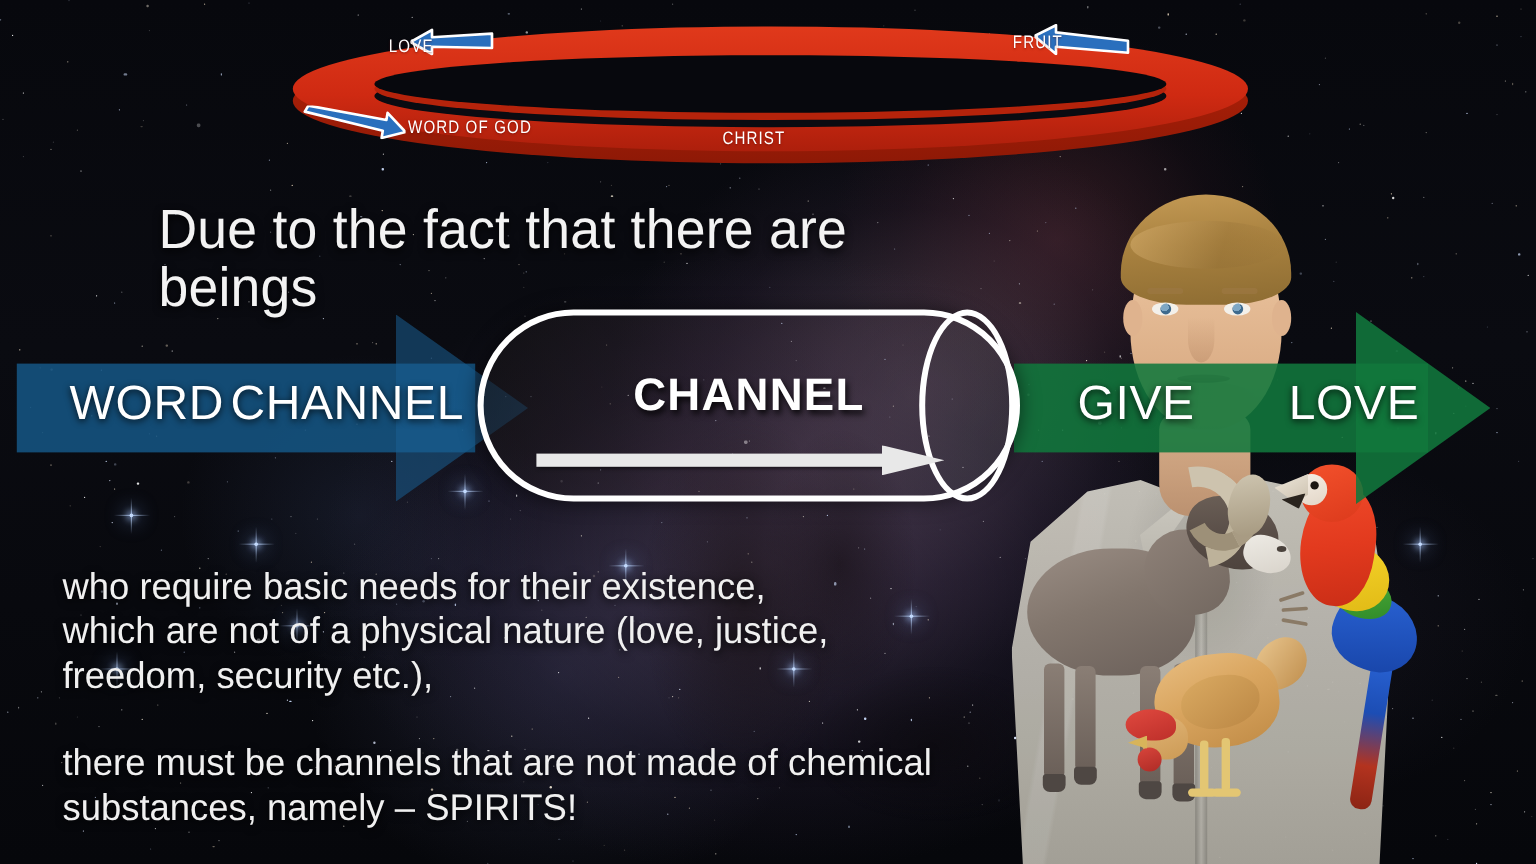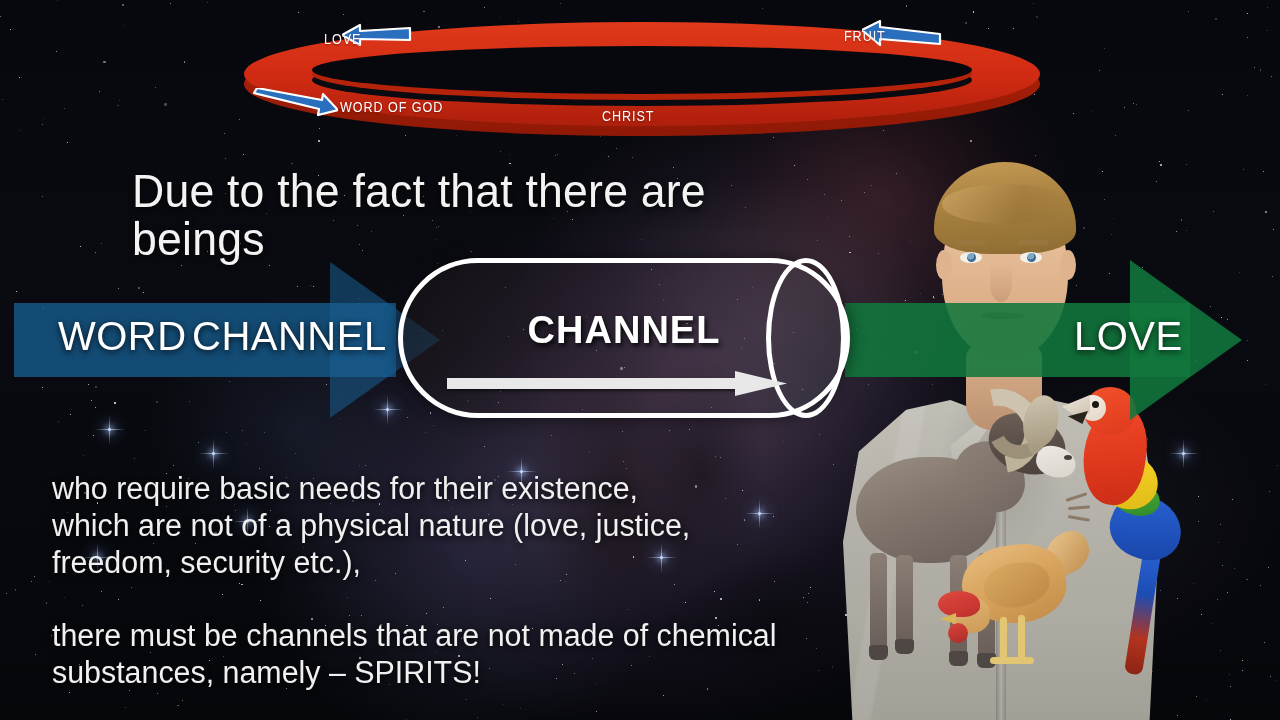--- a/index.html
+++ b/index.html
@@ -1030,20 +1030,21 @@
       <div class="cyl-end"></div>
       <div class="cyl-label">CHANNEL</div>
       <div class="cyl-arrow">
         <div class="shaft"></div>
           <div class="head"></div>
       </div>
     </div>
 
     <span class="flow-word w-take">WORD</span>
     <span class="flow-word w-entrance">CHANNEL</span>
+    <span class="flow-word w-give">GIVE</span>
     <span class="flow-word w-exit">LOVE</span>
   </div>
 
   <div class="body-block body-1">
     <p>who require basic needs for their existence,</p>
     <p>which are not of a physical nature (love, justice,</p>
     <p>freedom, security etc.),</p>
   </div>
   <div class="body-block body-2">
     <p>there must be channels that are not made of chemical</p>

